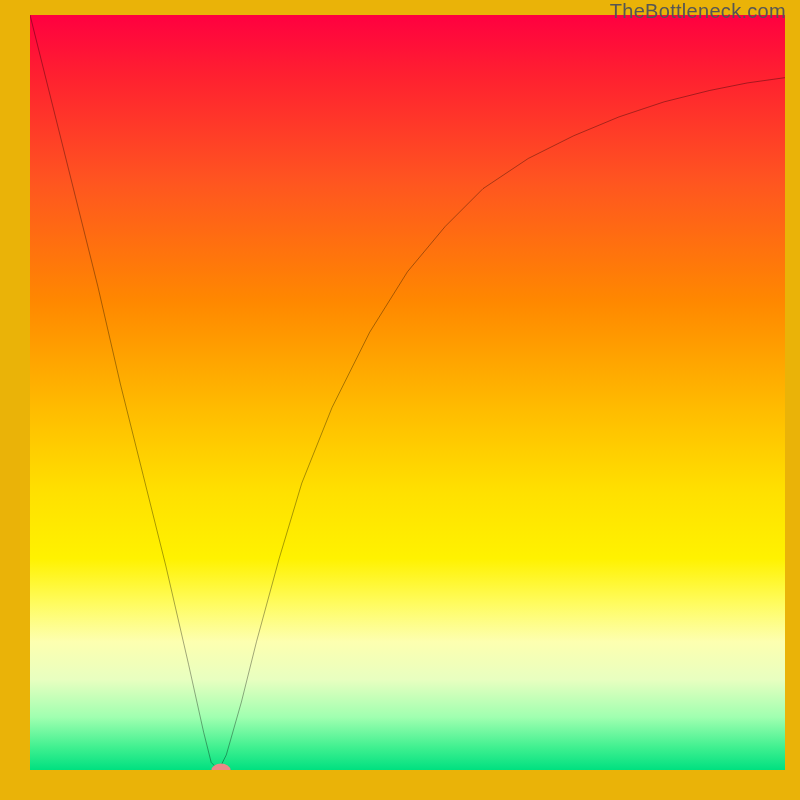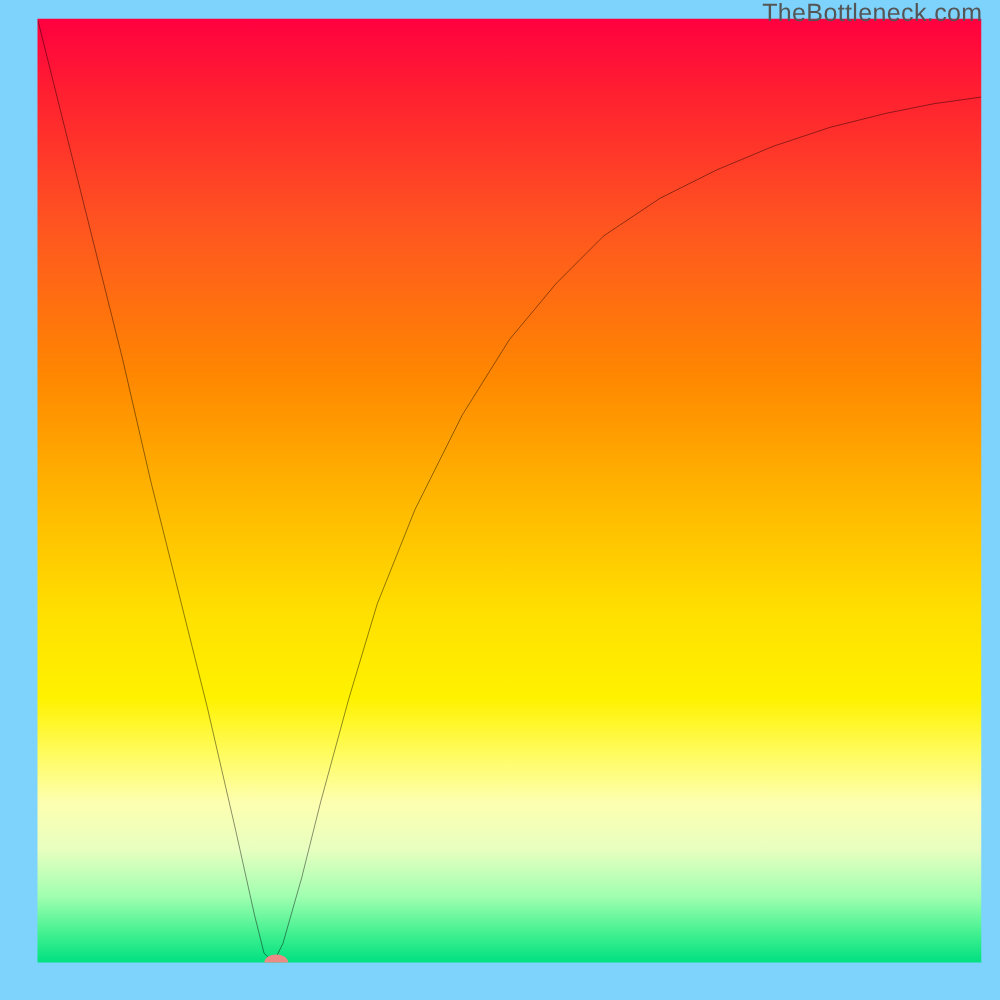--- a/index.html
+++ b/index.html
@@ -8,21 +8,21 @@
     width: 800px;
     height: 800px;
     background: #000;
     font-family: Arial, Helvetica, sans-serif;
     overflow: hidden;
   }
   .frame {
     position: relative;
     width: 800px;
     height: 800px;
-    background: #7dd3fc;
+    background: #eab308;
   }
   .plot {
     position: absolute;
     left: 30px;
     top: 15px;
     width: 755px;
     height: 755px;
     background: linear-gradient(to bottom,
       #ff0040 0%,
       #ff2030 8%,

